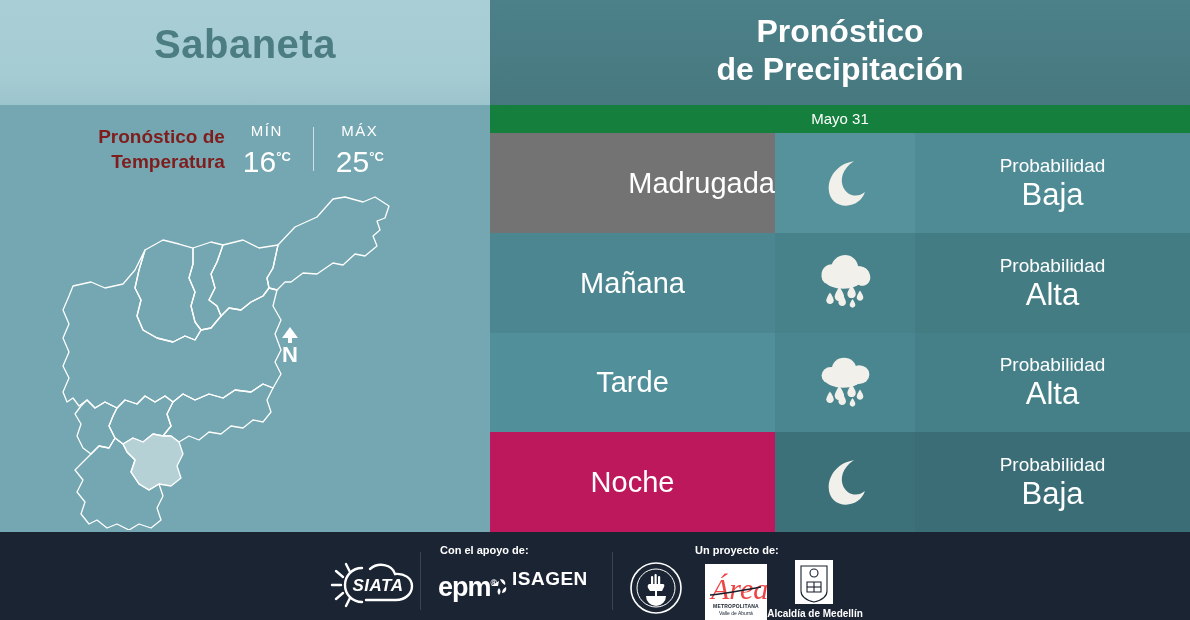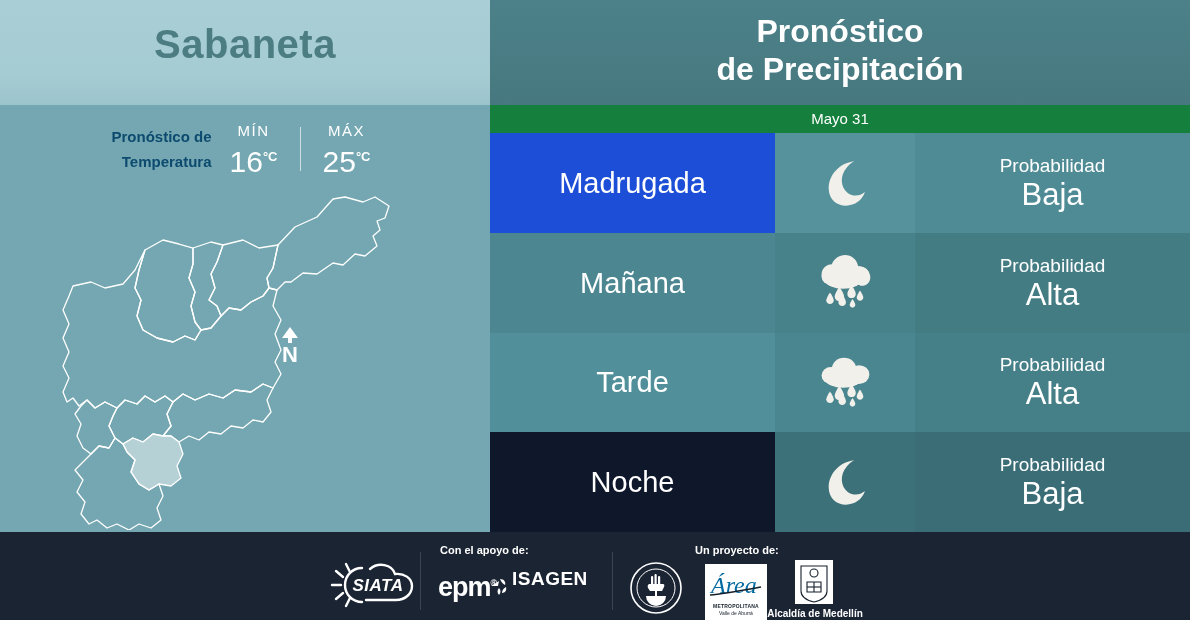--- a/index.html
+++ b/index.html
@@ -25,21 +25,21 @@
     text-align:center;
     font-size:40px;font-weight:bold;
     color:#4b7d83;
     letter-spacing:.5px;
   }
   .temp-block{
     position:absolute;left:0;top:118px;width:490px;height:62px;
     display:flex;align-items:center;justify-content:center;
   }
   .temp-label{
-    color:#0c4a6e;font-weight:bold;font-size:15px;line-height:25px;
+    color:#7f1d1d;font-weight:bold;font-size:19px;line-height:25px;
     text-align:right;margin-right:10px;
   }
   .temp-col{
     text-align:center;color:#ffffff;min-width:64px;
   }
   .temp-col .cap{font-size:15px;letter-spacing:1.5px;line-height:20px;}
   .temp-col .val{font-size:30px;line-height:32px;font-weight:normal;}
   .temp-col .val sup{font-size:13px;font-weight:bold;vertical-align:super;}
   .temp-sep{
     width:1px;height:44px;background:rgba(255,255,255,.65);margin:0 14px;
@@ -93,30 +93,30 @@
   }
   .frow .cell-prob{
     width:275px;display:flex;flex-direction:column;
     align-items:center;justify-content:center;
   }
   .period-text{color:#ffffff;font-size:29px;line-height:34px;}
   .prob-label{color:#ffffff;font-size:19px;line-height:24px;}
   .prob-value{color:#ffffff;font-size:31px;line-height:34px;}
 
   
-  .r1 .cell-period{background:#1d4ed8;}
+  .r1 .cell-period{background:#737373;justify-content:flex-end;}
   .r1 .cell-icon  {background:#55929c;}
   .r1 .cell-prob  {background:#4f8b95;}
   .r2 .cell-period{background:#4c8791;}
   .r2 .cell-icon  {background:#478189;}
   .r2 .cell-prob  {background:#447c84;}
   .r3 .cell-period{background:#51909a;}
   .r3 .cell-icon  {background:#4a868f;}
   .r3 .cell-prob  {background:#457f88;}
-  .r4 .cell-period{background:#0f172a;}
+  .r4 .cell-period{background:#be185d;}
   .r4 .cell-icon  {background:#3c717a;}
   .r4 .cell-prob  {background:#3a6d76;}
 
   .icon-svg{display:block;}
 
   
   .footer{
     position:absolute;left:0;top:532px;width:1190px;height:88px;
     background:#1b2433;
     padding-left:11px;
@@ -139,22 +139,22 @@
   .epm sup{font-size:9px;vertical-align:super;}
   .isagen{position:absolute;left:192px;top:36px;color:#fff;
           font-size:19px;font-weight:bold;letter-spacing:.5px;}
   .isagen-mark{position:absolute;left:170px;top:46px;}
   .medellin-seal{position:absolute;left:310px;top:30px;}
   .area-logo{
     position:absolute;left:385px;top:32px;width:62px;height:56px;
     background:#ffffff;
   }
   .area-logo .script{
-    position:absolute;left:6px;top:8px;color:#0369a1;
-    font-family:"Liberation Serif", serif;font-style:italic;font-size:24px;
+    position:absolute;left:6px;top:8px;color:#ef4444;
+    font-family:"Liberation Serif", serif;font-style:italic;font-size:30px;
   }
   .area-logo .sub1{
     position:absolute;left:3px;bottom:11px;width:56px;text-align:center;
     color:#16202c;font-size:5px;font-weight:bold;letter-spacing:.2px;
   }
   .area-logo .sub2{
     position:absolute;left:3px;bottom:4px;width:56px;text-align:center;
     color:#16202c;font-size:5px;
   }
   .alc-logo{position:absolute;left:475px;top:28px;}

